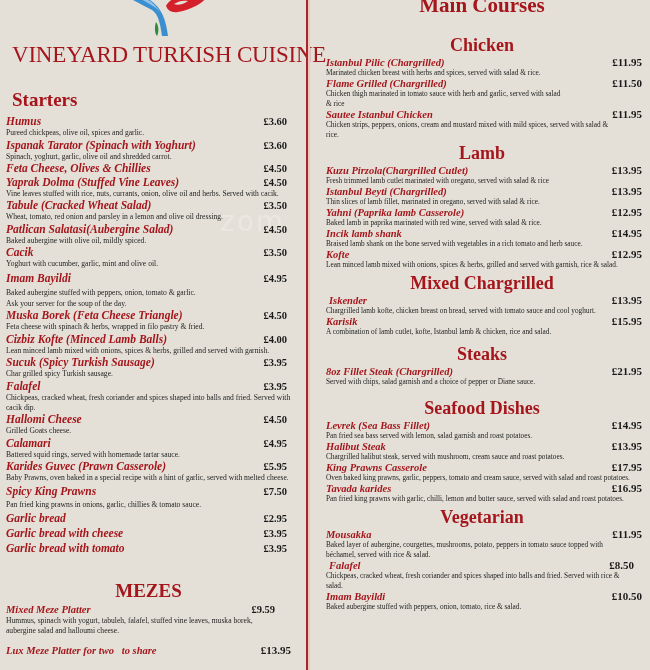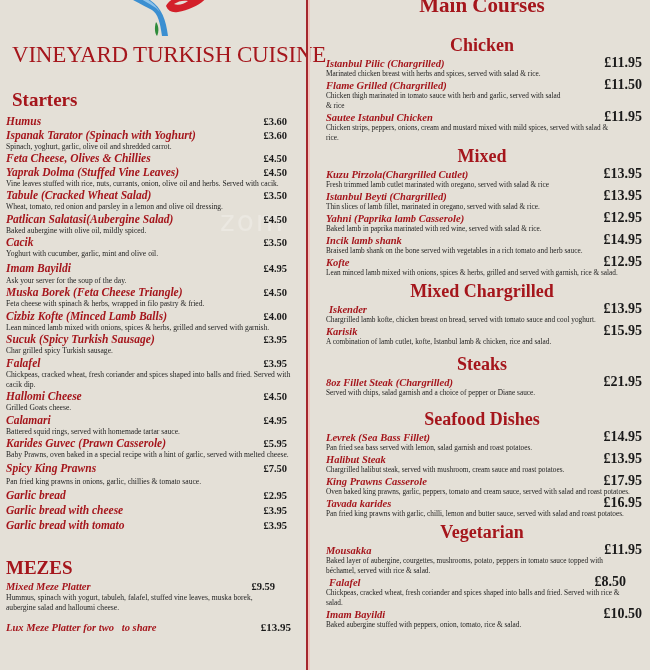--- a/index.html
+++ b/index.html
@@ -20,32 +20,32 @@
     .col-right { position: absolute; left: 326px; top: 0; width: 312px; }
     .right-frame {
       position: absolute; left: 306px; top: -40px; width: 360px; height: 760px;
       border: 2px solid #a5262c; border-radius: 40px; box-sizing: border-box;
       box-shadow: inset 2px 0 0 #f1c4bc;
     }
     .section-title {
       font-weight: bold; color: #a5161c; line-height: 1;
     }
     .starters-title { font-size: 19px; margin: 0 0 6px 6px; }
-    .mezes-title { font-size: 19px; text-align: left; margin: 26px 0 4px 0; }
+    .mezes-title { font-size: 19px; text-align: center; margin: 26px 0 4px 0; }
     .main-title { font-size: 21px; text-align: center; margin-top: -5px; margin-bottom: 14px; }
     .sub-title { font-size: 18px; text-align: center; margin: 4px 0 3px 0; }
     .item { position: relative; }
     .item-row { display: flex; justify-content: space-between; align-items: baseline; }
     .item-name { font-weight: bold; color: #a5161c; font-size: 11.5px; line-height: 12px; white-space: nowrap; font-style: italic; }
     .item-price { font-weight: bold; font-size: 10.5px; line-height: 12px; color: #1a1a1a; }
     .item-desc { font-size: 7.6px; line-height: 10px; color: #1e1e1e; }
     .col-left .item { margin-bottom: 0.5px; }
     .col-left .item-price { margin-right: 4px; }
     .col-right .item-name { font-size: 10.5px; line-height: 11px; }
-    .col-right .item-price { font-size: 14px; line-height: 11px; margin-right: -4px; }
+    .col-right .item-price { font-size: 11px; line-height: 11px; margin-right: -4px; }
     .col-right .item-desc { font-size: 7.3px; line-height: 10px; }
     .watermark {
       position: absolute; left: 220px; top: 205px; width: 90px; height: 40px;
       font-family: "DejaVu Sans", sans-serif; font-size: 28px; color: rgba(255,255,255,0.25);
       letter-spacing: 2px;
     }
   </style>
 </head>
 <body>
 
@@ -65,20 +65,21 @@
 
 <div class="col-left">
   <div class="section-title starters-title">Starters</div>
 
   <div>
     <div class="item">
       <div class="item-row">
           <span class="item-name">Humus</span>
           <span class="item-price">£3.60</span>
         </div>
+      <div class="item-desc">Pureed chickpeas, olive oil, spices and garlic.</div>
     </div>
     <div class="item">
       <div class="item-row">
           <span class="item-name">Ispanak Tarator (Spinach with Yoghurt)</span>
           <span class="item-price">£3.60</span>
         </div>
       <div class="item-desc">Spinach, yoghurt, garlic, olive oil and shredded carrot.</div>
     </div>
     <div class="item">
       <div class="item-row">
@@ -112,20 +113,21 @@
           <span class="item-name">Cacik</span>
           <span class="item-price">£3.50</span>
         </div>
       <div class="item-desc">Yoghurt with cucumber, garlic, mint and olive oil.</div>
     </div>
     <div class="item" style="margin-top:3px">
       <div class="item-row">
           <span class="item-name">Imam Bayildi</span>
           <span class="item-price">£4.95</span>
         </div>
+      <div class="item-desc" style="margin-top:3px">Baked aubergine stuffed with peppers, onion, tomato &amp; garlic.</div>
     </div>
     <div class="item">
       <div class="item-desc">Ask your server for the soup of the day.</div>
     </div>
     <div class="item">
       <div class="item-row">
           <span class="item-name">Muska Borek (Feta Cheese Triangle)</span>
           <span class="item-price">£4.50</span>
         </div>
       <div class="item-desc">Feta cheese  with spinach &amp; herbs, wrapped in filo pastry &amp; fried.</div>
@@ -240,21 +242,21 @@
     <div class="item">
       <div class="item-row">
           <span class="item-name">Sautee Istanbul Chicken</span>
           <span class="item-price">£11.95</span>
         </div>
       <div class="item-desc" style="width:285px">Chicken strips, peppers, onions, cream and mustard mixed with mild spices, served with salad &amp; rice.</div>
     </div>
   </div>
 
   <div>
-    <div class="section-title sub-title">Mixed</div>
+    <div class="section-title sub-title">Lamb</div>
     <div class="item">
       <div class="item-row">
           <span class="item-name">Kuzu Pirzola(Chargrilled Cutlet)</span>
           <span class="item-price">£13.95</span>
         </div>
       <div class="item-desc">Fresh trimmed lamb cutlet marinated with oregano, served with salad &amp; rice</div>
     </div>
     <div class="item">
       <div class="item-row">
           <span class="item-name">Istanbul Beyti (Chargrilled)</span>
@@ -351,21 +353,21 @@
     <div class="item">
       <div class="item-row">
           <span class="item-name">Mousakka</span>
           <span class="item-price">£11.95</span>
         </div>
       <div class="item-desc" style="width:300px">Baked layer of aubergine, courgettes, mushrooms, potato, peppers in tomato sauce topped with béchamel, served with rice &amp; salad.</div>
     </div>
     <div class="item">
       <div class="item-row">
           <span class="item-name" style="padding-left:3px">Falafel</span>
-          <span class="item-price" style="margin-right:12px">£8.50</span>
+          <span class="item-price" style="margin-right:4px">£8.50</span>
         </div>
       <div class="item-desc" style="width:300px">Chickpeas, cracked wheat, fresh coriander and spices shaped into balls and fried. Served with rice &amp; salad.</div>
     </div>
     <div class="item">
       <div class="item-row">
           <span class="item-name">Imam Bayildi</span>
           <span class="item-price">£10.50</span>
         </div>
       <div class="item-desc">Baked aubergine stuffed with peppers, onion, tomato, rice &amp; salad.</div>
     </div>

